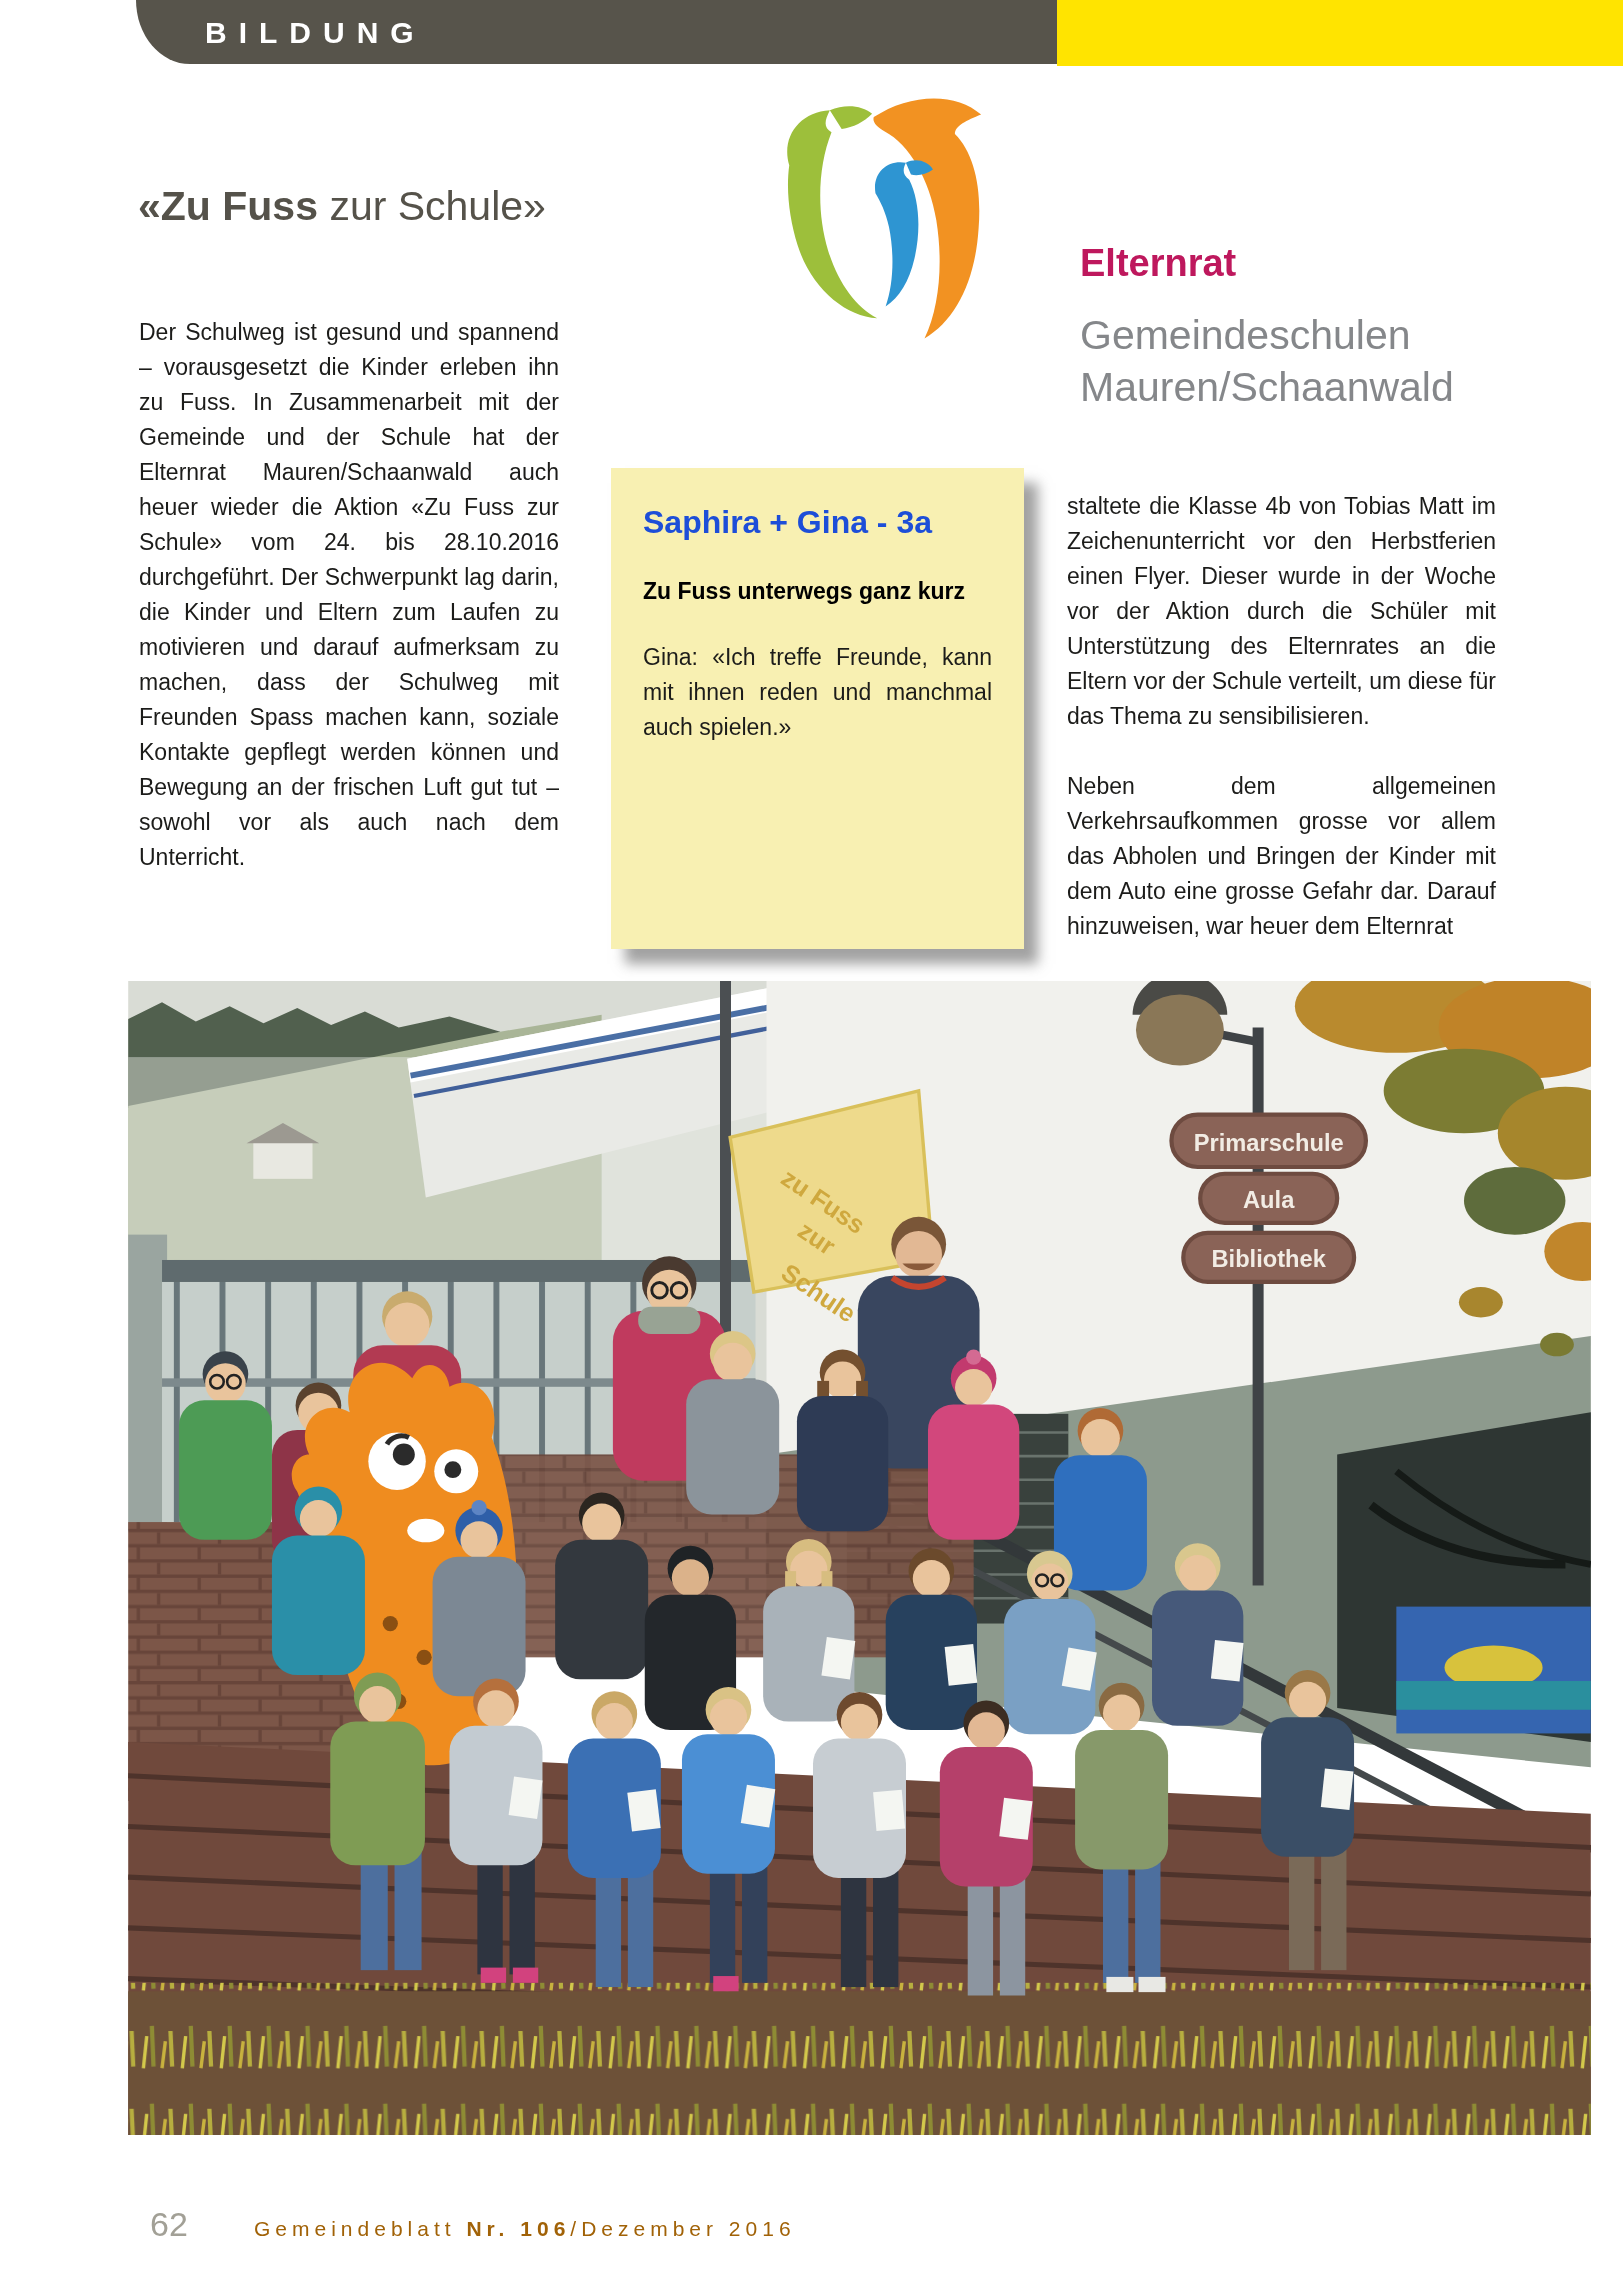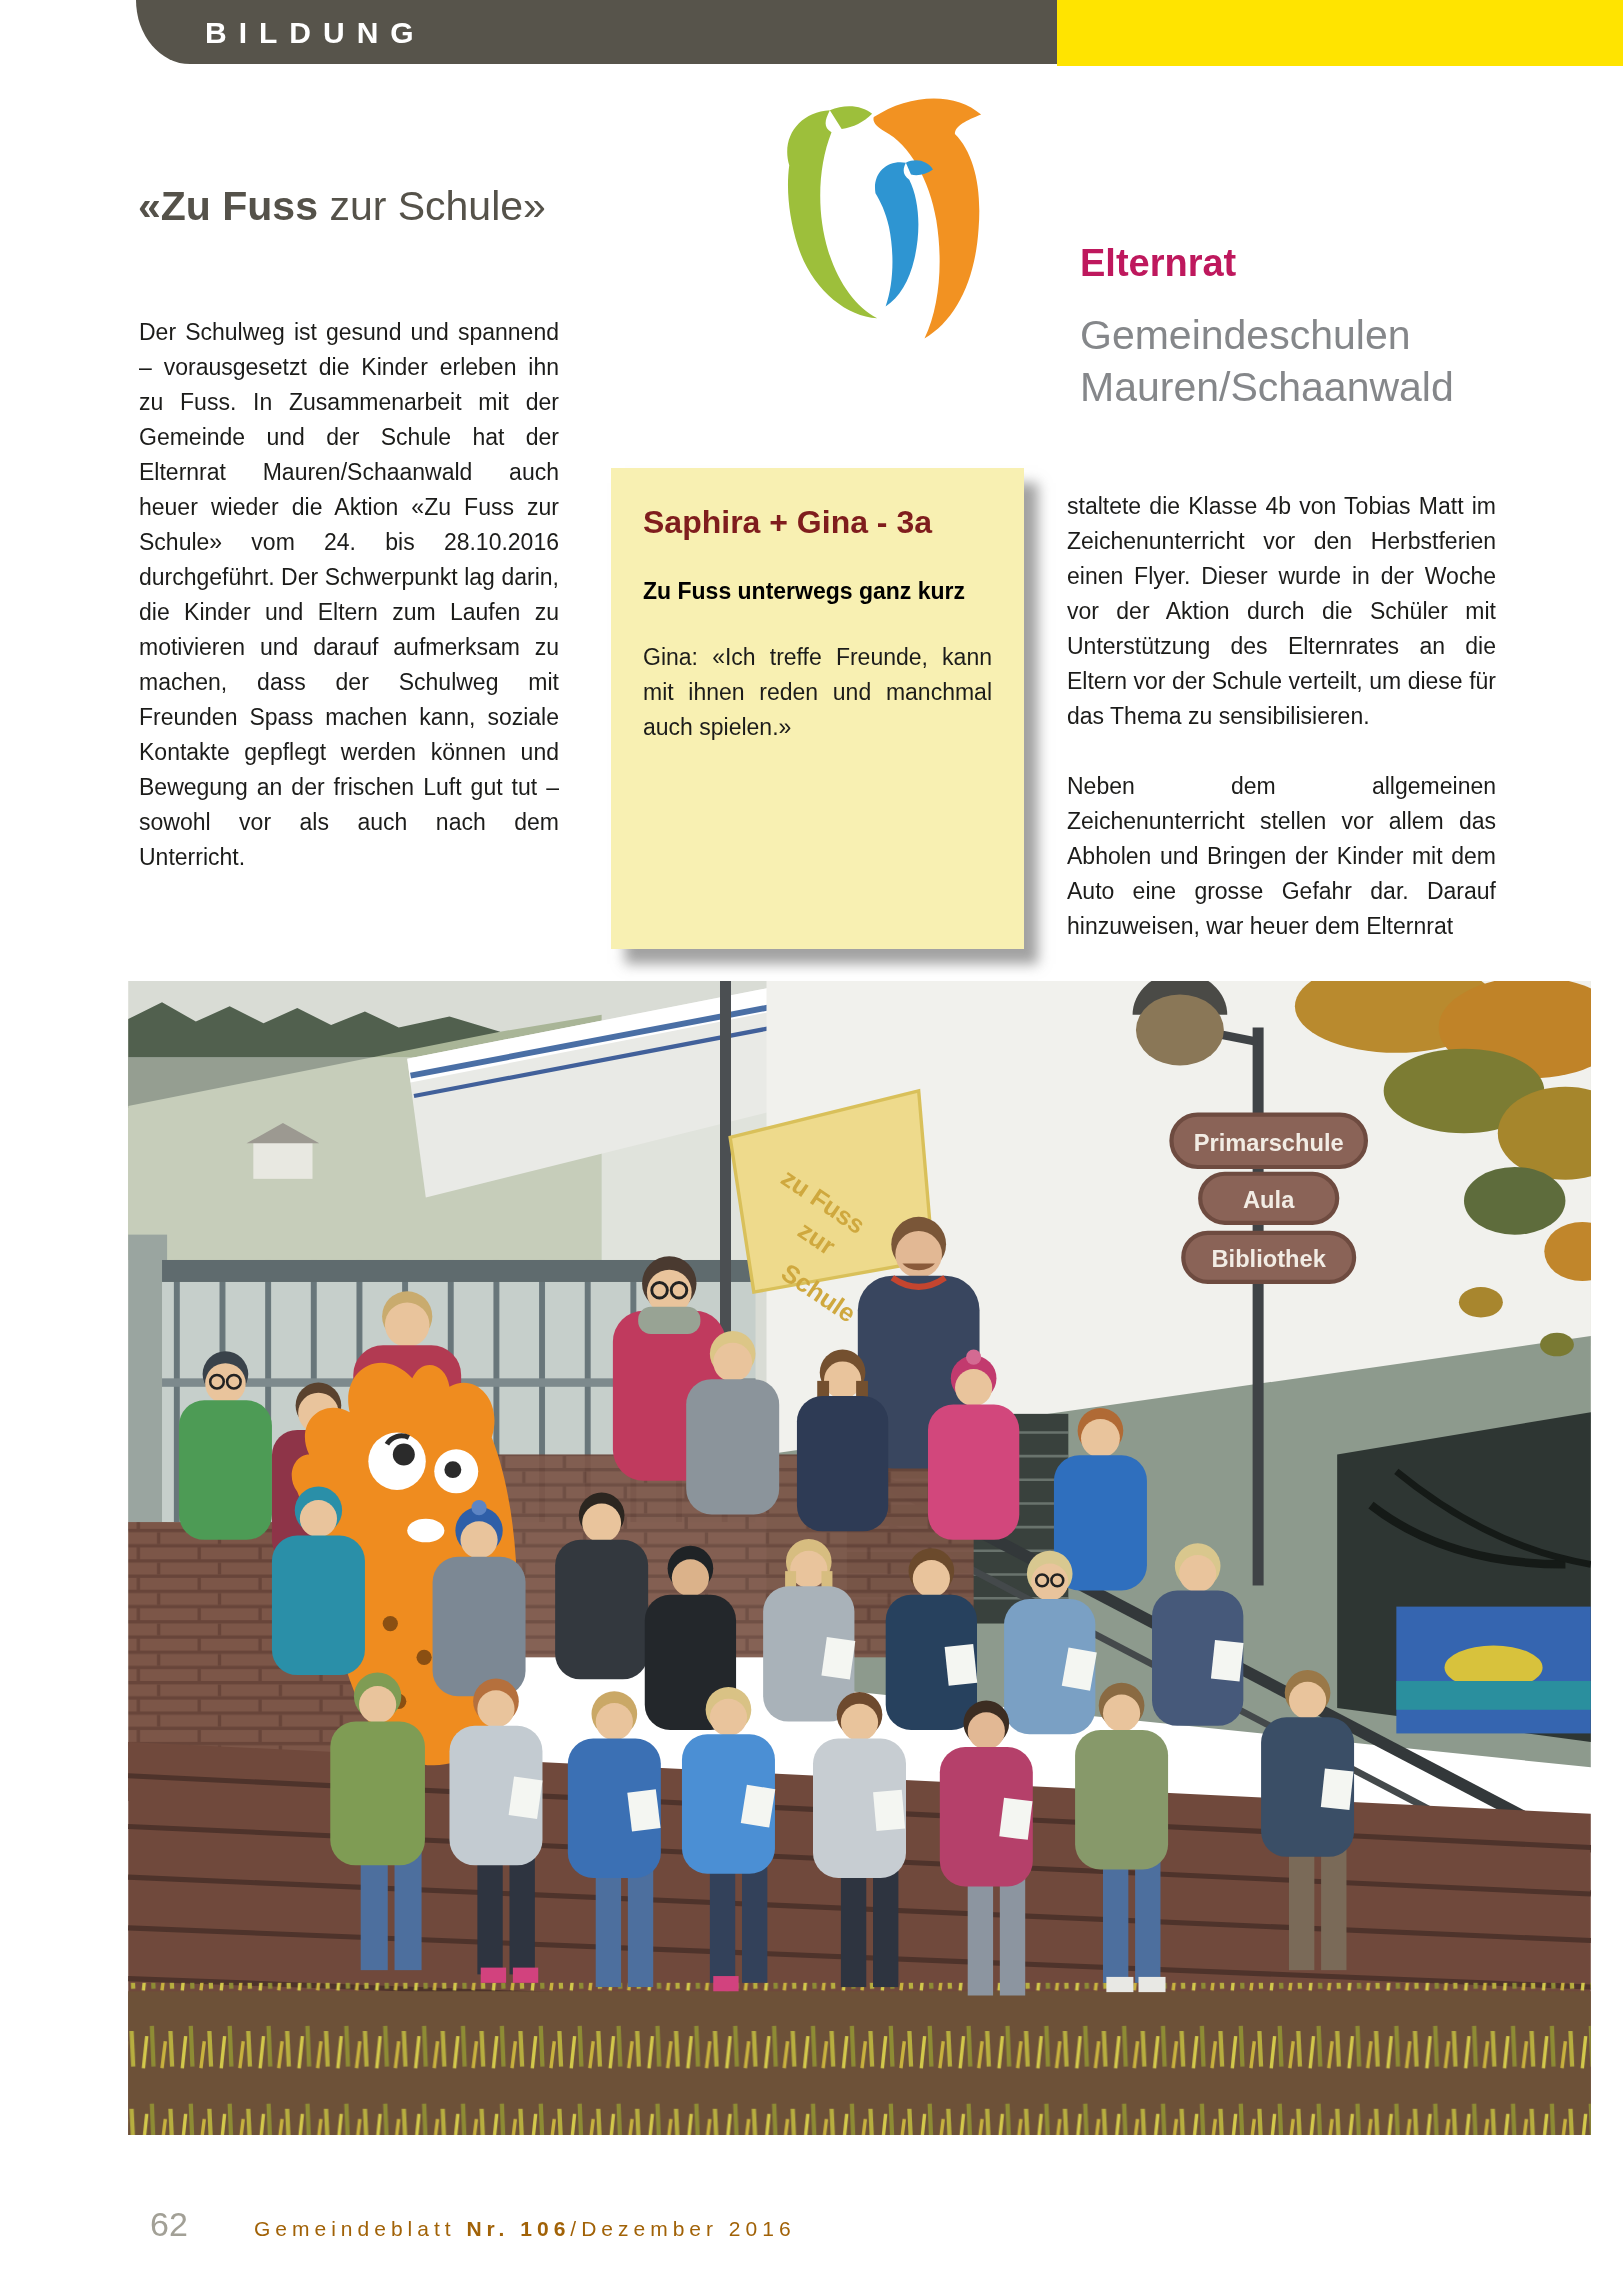--- a/index.html
+++ b/index.html
@@ -22,21 +22,21 @@
   .logo-l2,.logo-l3{font-size:41px;font-weight:400;color:#85878a;margin:0 0 11px 0;}
   
   .col{position:absolute;text-align:justify;}
   .col p{margin:0;font-size:23px;line-height:35px;}
   .col p + p{margin-top:35px;}
   .col-left{left:139px;top:315px;width:420px;}
   .col-right{left:1067px;top:489px;width:429px;}
   
   .infobox{position:absolute;left:611px;top:468px;width:413px;height:481px;background:#f8f0b2;
            box-shadow:13.5px 15px 12px rgba(105,105,105,.62);box-sizing:border-box;padding:36px 32px;}
-  .infobox h2{margin:0;font-size:32px;font-weight:700;color:#7f1d1d;}
+  .infobox h2{margin:0;font-size:32px;font-weight:700;color:#1d4ed8;}
   .infobox h3{margin:37px 0 0 0;font-size:23px;font-weight:700;color:#000;}
   .infobox p{margin:37px 0 0 0;font-size:23px;line-height:35px;text-align:justify;white-space:pre-line;}
   .infobox p.p2{margin-top:35px;}
   
   .foot-num{position:absolute;left:150px;top:2205px;font-size:34px;color:#a2a096;}
   .foot-text{position:absolute;left:254px;top:2217px;font-size:21px;color:#a16207;letter-spacing:5px;white-space:nowrap;}
   .foot-text .bold{font-weight:700;}
   
   .photo{position:absolute;left:128px;top:981px;width:1463px;height:968px;}
   .photo svg{display:block;}
@@ -72,21 +72,21 @@
   </div>
 
   <div class="infobox">
     <h2>Saphira + Gina - 3a</h2>
     <h3>Zu Fuss unterwegs ganz kurz</h3>
     <p class="p2">Gina: «Ich treffe Freunde, kann mit ihnen reden und manchmal auch spielen.»</p>
   </div>
 
   <div class="col col-right">
     <p>staltete die Klasse 4b von Tobias Matt im Zeichenunterricht vor den Herbstferien einen Flyer. Dieser wurde in der Woche vor der Aktion durch die Schüler mit Unterstützung des Elternrates an die Eltern vor der Schule verteilt, um diese für das Thema zu sensibilisieren.</p>
-    <p>Neben dem allgemeinen Zeichenunterricht stellen vor allem das Abholen und Bringen der Kinder mit dem Auto eine grosse Gefahr dar. Darauf hinzuweisen, war heuer dem Elternrat</p>
+    <p>Neben dem allgemeinen Verkehrsaufkommen grosse vor allem das Abholen und Bringen der Kinder mit dem Auto eine grosse Gefahr dar. Darauf hinzuweisen, war heuer dem Elternrat</p>
   </div>
 
   <div class="photo">
     <svg width="1463" height="1154" viewBox="0 0 1730 1365">
       <defs>
         <pattern id="mull" width="54" height="310" patternUnits="userSpaceOnUse">
           <rect width="54" height="310" fill="#c6cfcb"></rect>
           <rect x="0" width="7" height="310" fill="#68767a"></rect>
         </pattern>
         <pattern id="brick" width="72" height="36" patternUnits="userSpaceOnUse">

